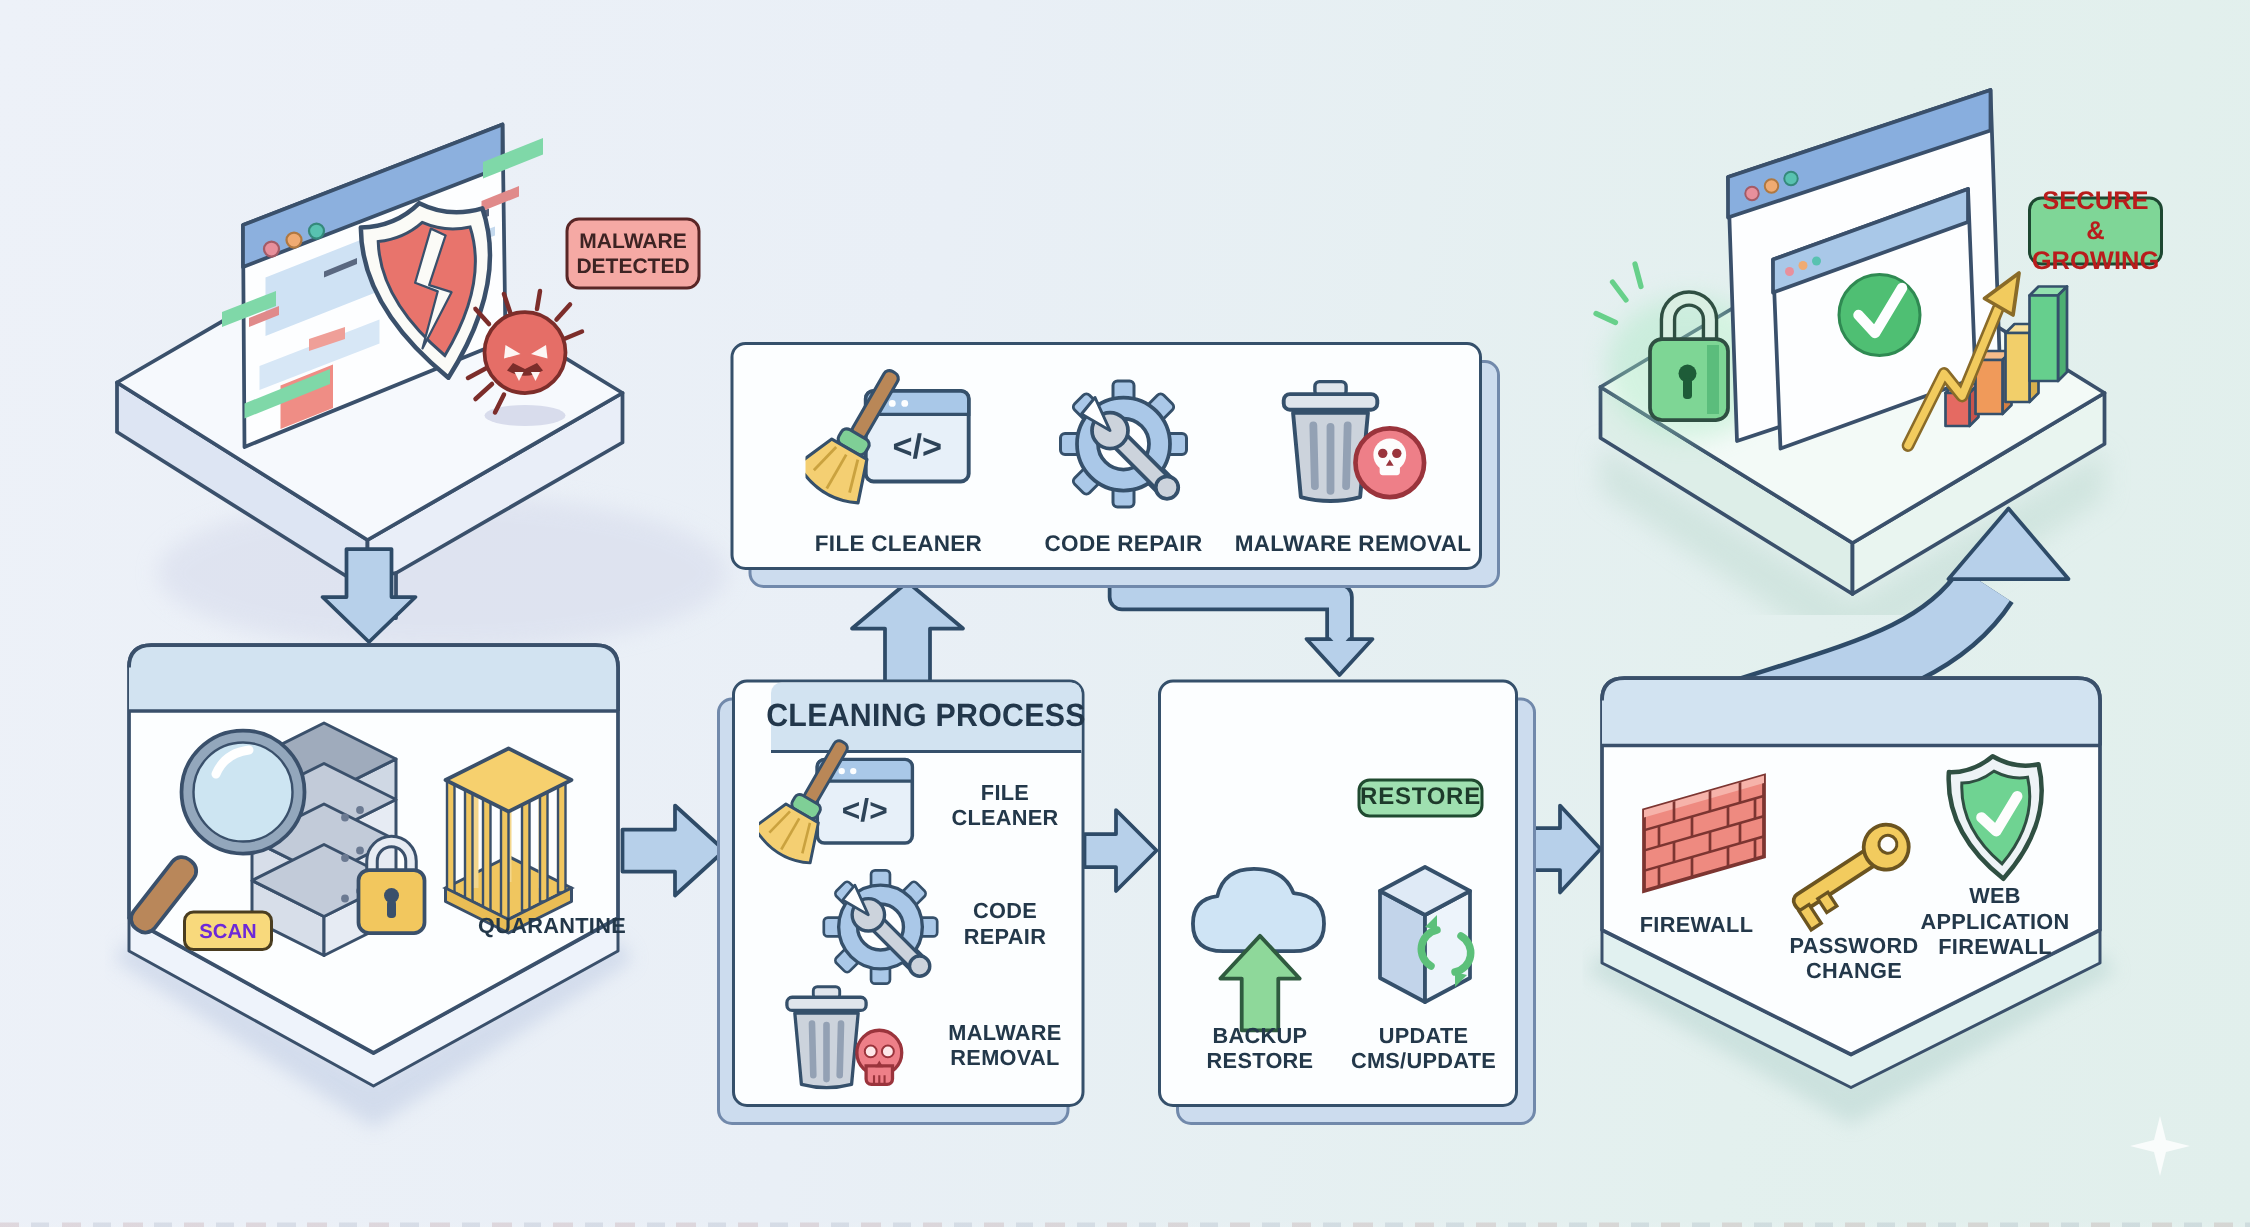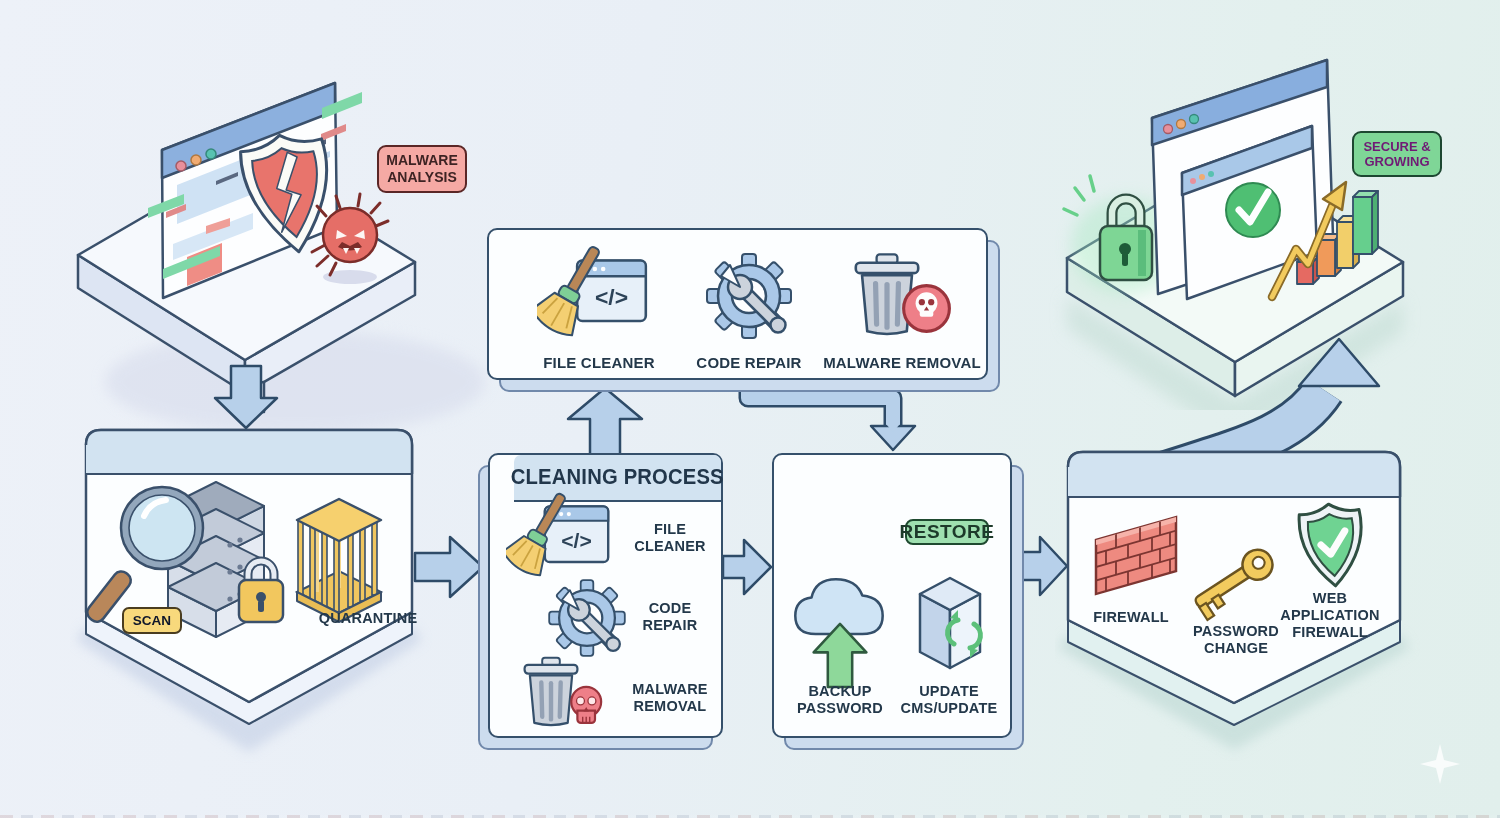--- a/index.html
+++ b/index.html
@@ -20,23 +20,23 @@
     position:absolute;text-align:center;font-weight:bold;color:#23384a;
     font-size:14.5px;line-height:1.16;letter-spacing:.2px;
   }
   
   .badge{
     position:absolute;display:flex;align-items:center;justify-content:center;
     text-align:center;font-weight:bold;border-radius:9px;line-height:1.18;
     box-sizing:border-box;
   }
   .badge-alert{background:#f5a9a4;border:2.5px solid #5a2626;color:#3d2323;font-size:14px;}
-  .badge-secure{background:#7fd697;border:2.5px solid #1d4731;color:#701a75;font-size:13px;}
-  .badge-scan{background:#f8d97c;border:2px solid #4a3d20;color:#0f172a;font-size:13.5px;border-radius:7px;}
-  .badge-restore{background:#9fe0b0;border:2px solid #1f4a30;color:#1d3a2a;font-size:19px;border-radius:8px;letter-spacing:.5px;}
+  .badge-secure{background:#7fd697;border:2.5px solid #1d4731;color:#b91c1c;font-size:17px;}
+  .badge-scan{background:#f8d97c;border:2px solid #4a3d20;color:#6d28d9;font-size:13.5px;border-radius:7px;}
+  .badge-restore{background:#9fe0b0;border:2px solid #1f4a30;color:#1d3a2a;font-size:16px;border-radius:8px;letter-spacing:.5px;}
   
   .proc-shadow{
     position:absolute;background:#ccdcee;border:2px solid #7189ab;border-radius:10px;box-sizing:border-box;
   }
   .proc-box{
     position:absolute;background:#fcfeff;border:2.5px solid #35506b;border-radius:10px;box-sizing:border-box;
   }
   .proc-header{
     position:absolute;left:0;top:0;right:0;height:45px;background:#d2e3f1;
     border-bottom:2.5px solid #35506b;border-radius:7px 7px 0 0;
@@ -113,21 +113,21 @@
       </g>
       <circle cx="310" cy="205" r="27" fill="#e56e67" stroke="#7c2d2a" stroke-width="2.5"></circle>
       <path d="M297,200 L307,206 L296,209 Z" fill="#fdf6f4"></path>
       <path d="M324,200 L314,206 L325,209 Z" fill="#fdf6f4"></path>
       <path d="M298,217 Q310,224 322,217 L318,212 L310,216 L302,212 Z" fill="#7c2d2a"></path>
       <path d="M303,218 L306,224 L309,218 Z" fill="#fdf6f4"></path>
       <path d="M314,218 L317,224 L320,218 Z" fill="#fdf6f4"></path>
     </g>
   </svg>
 
-  <div class="badge badge-alert" style="left:377px;top:145px;width:90px;height:48px;z-index:4;">MALWARE ANALYSIS</div>
+  <div class="badge badge-alert" style="left:377px;top:145px;width:90px;height:48px;z-index:4;">MALWARE DETECTED</div>
 
   <svg class="abs" style="left:1040px;top:40px;z-index:1;" width="430" height="370" viewBox="0 0 430 370">
     <defs>
         <filter id="blurB" x="-30%" y="-30%" width="160%" height="160%">
           <feGaussianBlur stdDeviation="8"></feGaussianBlur>
         </filter>
       </defs>
     <path d="M27,256 L195,360 L363,260 L363,292 L195,402 L27,288 Z" fill="#c5ded6" opacity=".6" filter="url(#blurB)"></path>
     <g stroke="#3a506b" stroke-width="2.5" stroke-linejoin="round">
       <path d="M27,218 L27,252 L195,356 L195,322 Z" fill="#ddeee8"></path>
@@ -465,21 +465,21 @@
     <div class="icon-label" style="left:132px;top:226px;width:96px;">MALWARE REMOVAL</div>
   </div>
 
   <div class="proc-shadow" style="left:784px;top:465px;width:240px;height:285px;z-index:3;"></div>
   <div class="proc-box" style="left:772px;top:453px;width:240px;height:285px;z-index:3;">
     <div class="badge badge-restore" style="left:131px;top:64px;width:84px;height:26px;">RESTORE</div>
     <svg class="abs" style="left:12px;top:112px;" width="108" height="126" viewBox="0 0 104 124">
       <path d="M28,66 Q8,66 8,48 Q8,32 24,30 Q28,12 48,12 Q68,12 74,28 Q94,30 94,48 Q94,66 74,66 Z" fill="#cfe4f5" stroke="#35506b" stroke-width="2.5" stroke-linejoin="round"></path>
       <path d="M40,118 L40,84 L26,84 L52,56 L78,84 L64,84 L64,118 Z" fill="#8ed89a" stroke="#2f5a3f" stroke-width="2.5" stroke-linejoin="round"></path>
     </svg>
-    <div class="icon-label" style="left:18px;top:228px;width:96px;">BACKUP PASSWORD</div>
+    <div class="icon-label" style="left:18px;top:228px;width:96px;">BACKUP RESTORE</div>
     <svg class="abs" style="left:132px;top:110px;" width="88" height="122" viewBox="0 0 88 120">
       <path d="M14,28 L14,86 L44,102 L44,44 Z" fill="#c2d4ea" stroke="#35506b" stroke-width="2.5" stroke-linejoin="round"></path>
       <path d="M74,28 L74,86 L44,102 L44,44 Z" fill="#edf4fb" stroke="#35506b" stroke-width="2.5" stroke-linejoin="round"></path>
       <path d="M14,28 L44,12 L74,28 L44,44 Z" fill="#dfeaf6" stroke="#35506b" stroke-width="2.5" stroke-linejoin="round"></path>
       <g>
         <path d="M48,78 A13,13 0 0 1 52,54" fill="none" stroke="#5cc07a" stroke-width="5" stroke-linecap="round"></path>
         <path d="M68,58 A13,13 0 0 1 64,82" fill="none" stroke="#5cc07a" stroke-width="5" stroke-linecap="round"></path>
         <path d="M52,54 L44,52 L52,44 Z" fill="#5cc07a"></path>
         <path d="M64,82 L72,84 L64,92 Z" fill="#5cc07a"></path>
       </g>

